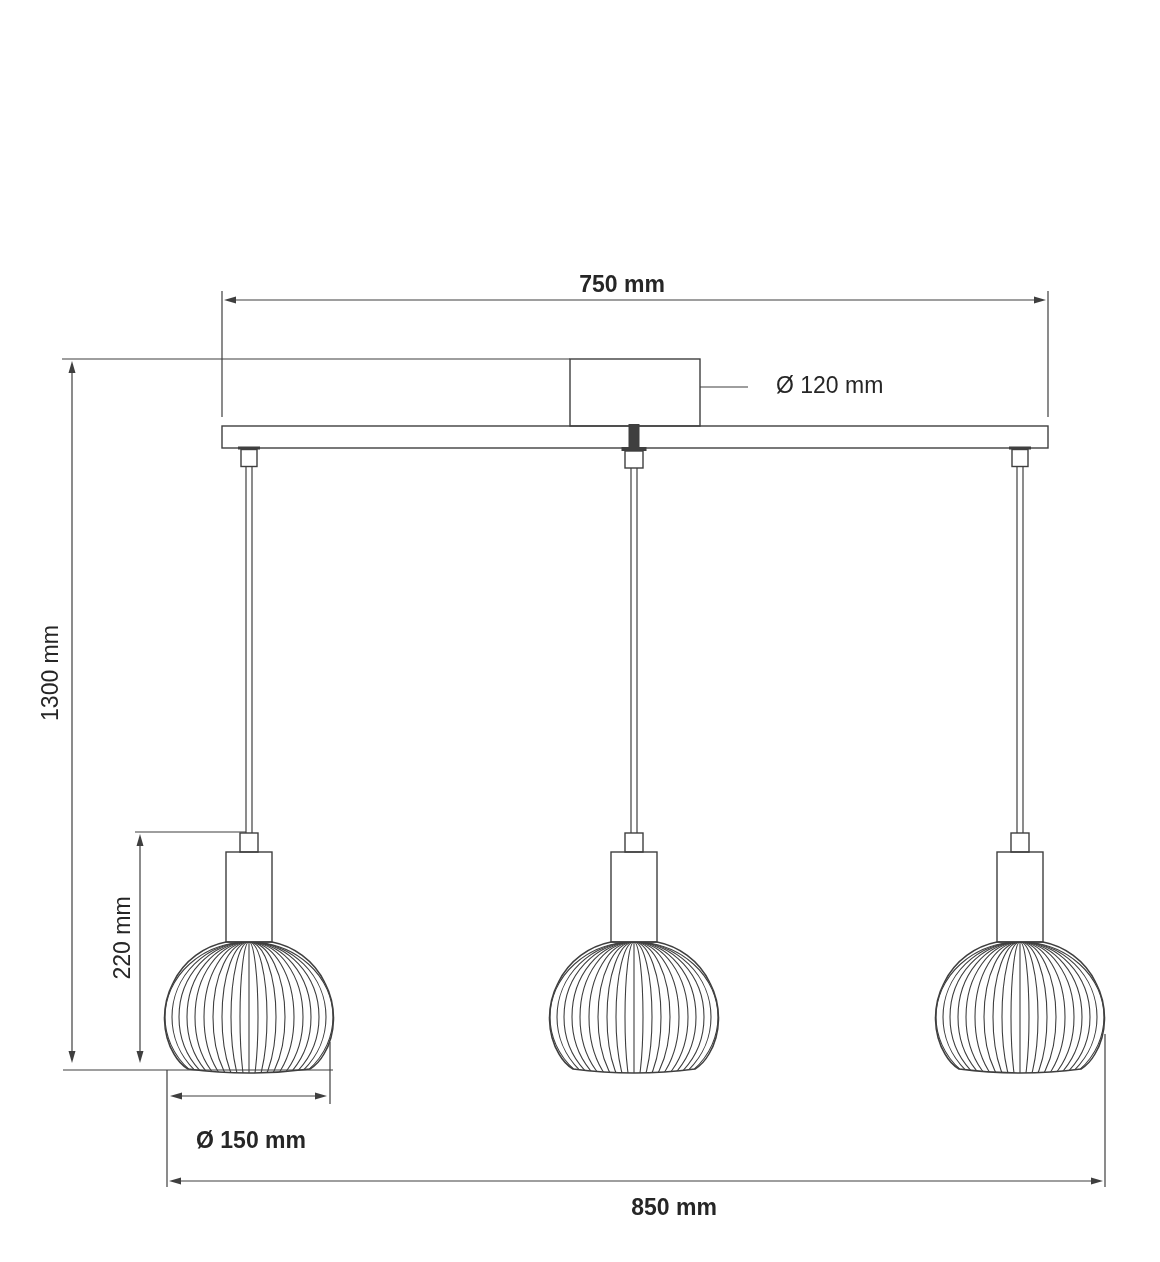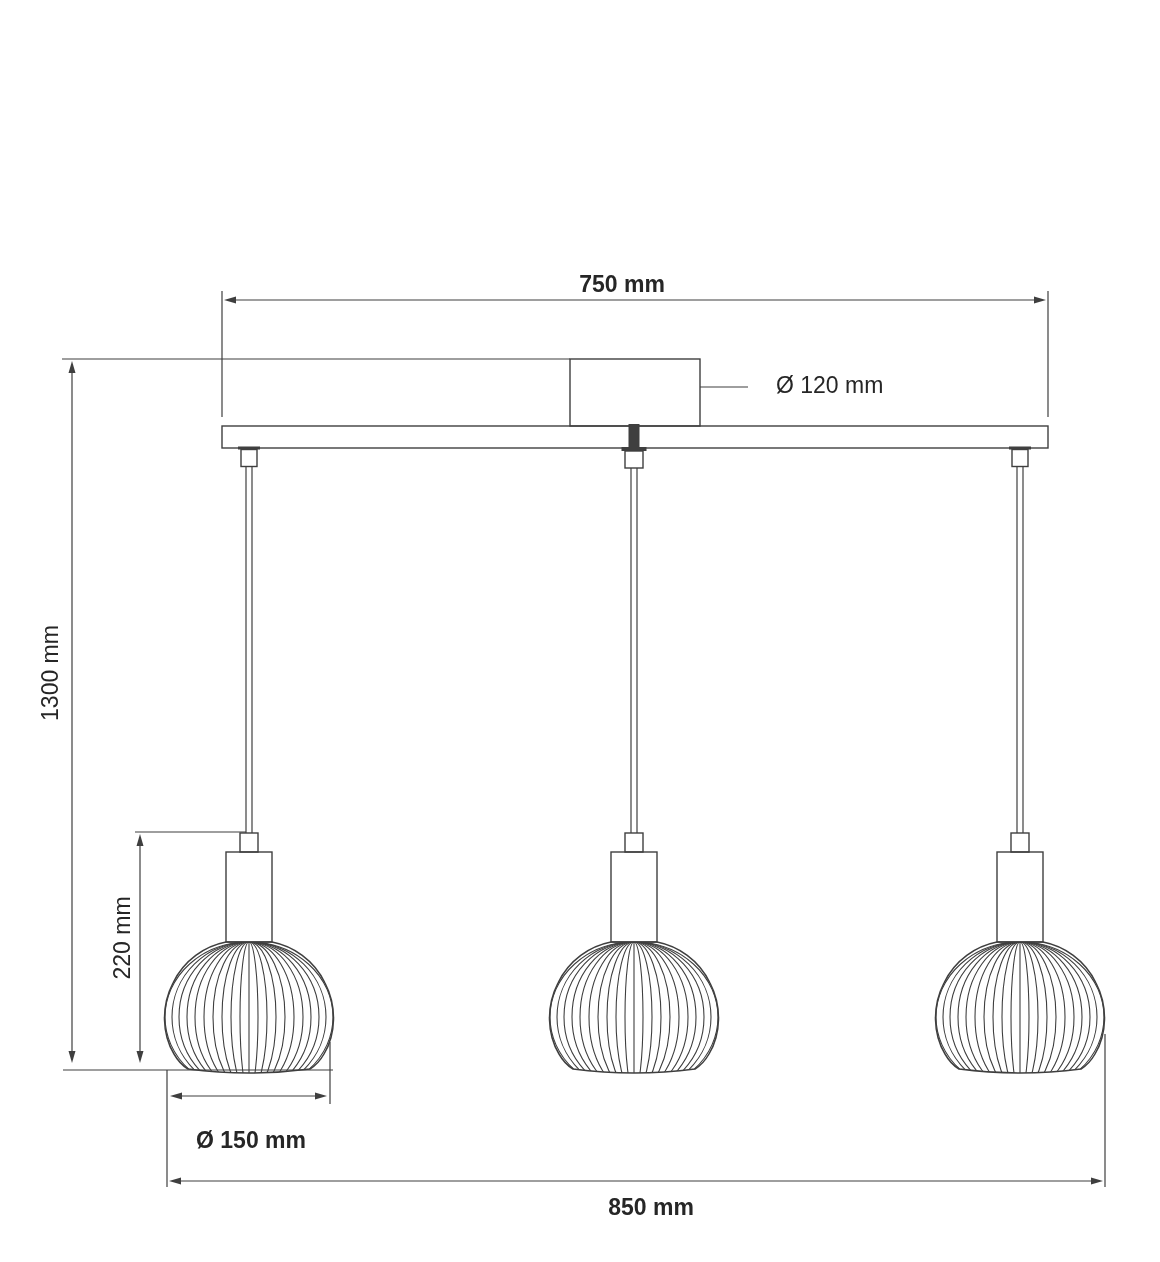--- a/index.html
+++ b/index.html
@@ -151,15 +151,15 @@
   <div class="dim-label center-anchor" style="left:622px;top:284px;">750 mm</div>
 
   <div class="dim-label left-anchor" style="left:757px;top:387px;margin-left:19px;">Ø 120 mm</div>
 
   <div class="dim-label rot" style="left:50px;top:673px;">1300 mm</div>
 
   <div class="dim-label rot" style="left:122px;top:938px;">220 mm</div>
 
   <div class="dim-label center-anchor" style="left:251px;top:1140px;">Ø 150 mm</div>
 
-  <div class="dim-label center-anchor" style="left:651px;top:1207px;">850 mm</div>
+  <div class="dim-label center-anchor" style="left:674px;top:1207px;">850 mm</div>
 
 </div>
 
 </body></html>

